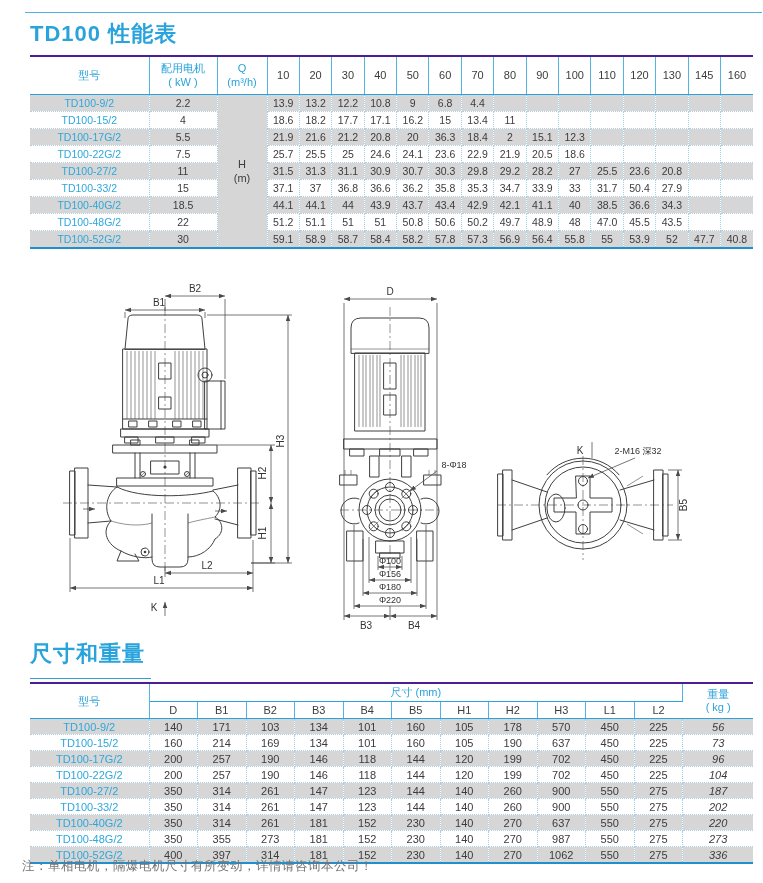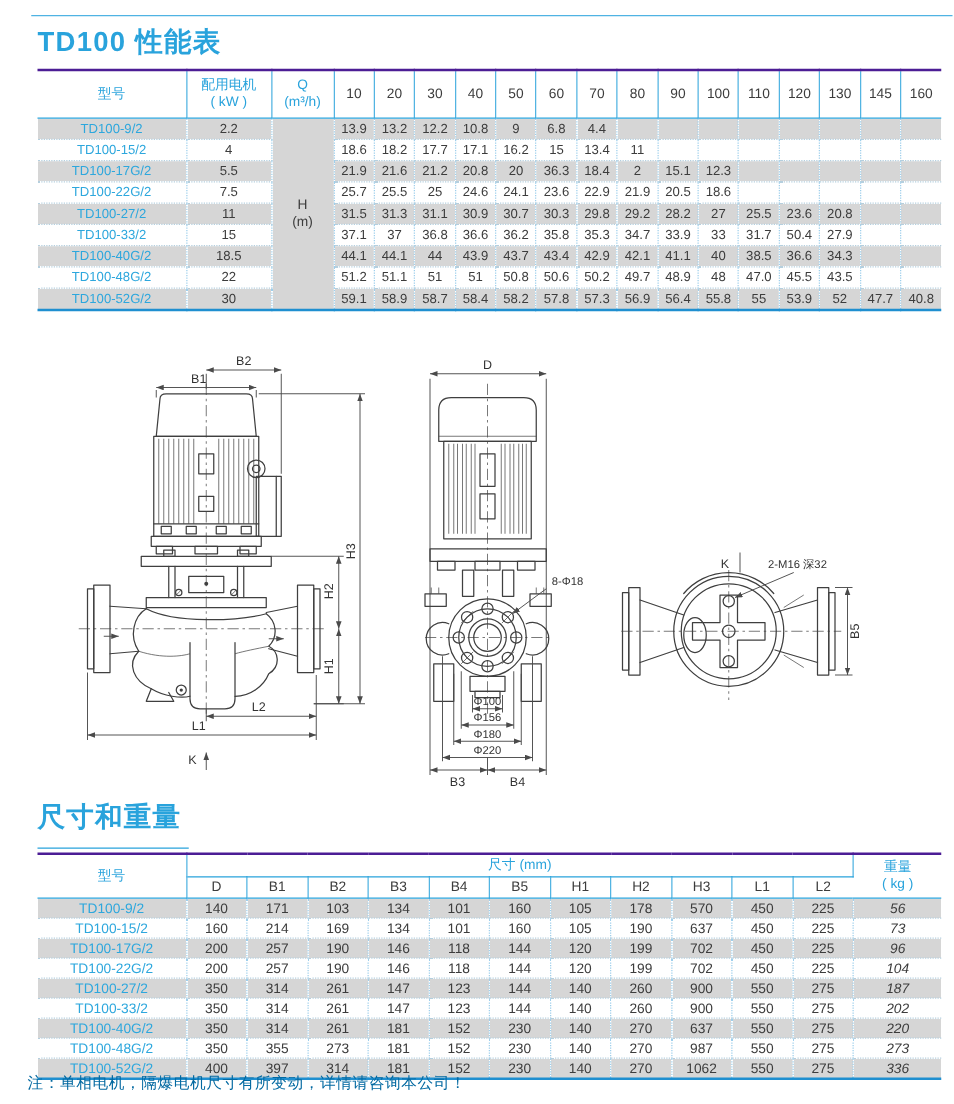--- a/index.html
+++ b/index.html
@@ -34,21 +34,21 @@
                  color:#29a3dc;font-size:11px;line-height:1.15;}
   .dims thead tr.grow th{height:17px;}
   .dims thead tr.lrow th{height:16px;color:#3c3c3c;}
   .dims thead th:last-child{border-right:none;}
   .dims tbody td{height:15px;border-right:1px dotted #9ecfec;border-bottom:1px dotted #b5cfde;
                  color:#3c3c3c;font-size:11px;}
   .dims tbody td:last-child{border-right:none;font-style:italic;}
   .dims tbody tr:nth-of-type(odd) td{background:#d6d6d6;}
   .dims td.model{color:#2da7dd;}
 
-  #note{position:absolute;left:22px;top:858px;font-size:12.5px;color:#0369a1;letter-spacing:.5px;}
+  #note{position:absolute;left:22px;top:858px;font-size:12.5px;color:#737373;letter-spacing:.5px;}
 
   
   .drw{position:absolute;}
   #d1{left:55px;top:271px;}
   #d2{left:320px;top:273px;}
   #d3{left:495px;top:428px;}
   .ln{fill:none;stroke:#3f3f3f;stroke-width:1;stroke-linejoin:round;stroke-linecap:round;}
   .fin{fill:none;stroke:#4a4a4a;stroke-width:.6;}
   .dim{fill:none;stroke:#4a4a4a;stroke-width:.75;}
   .cl{fill:none;stroke:#666;stroke-width:.7;stroke-dasharray:9 3 2 3;}

